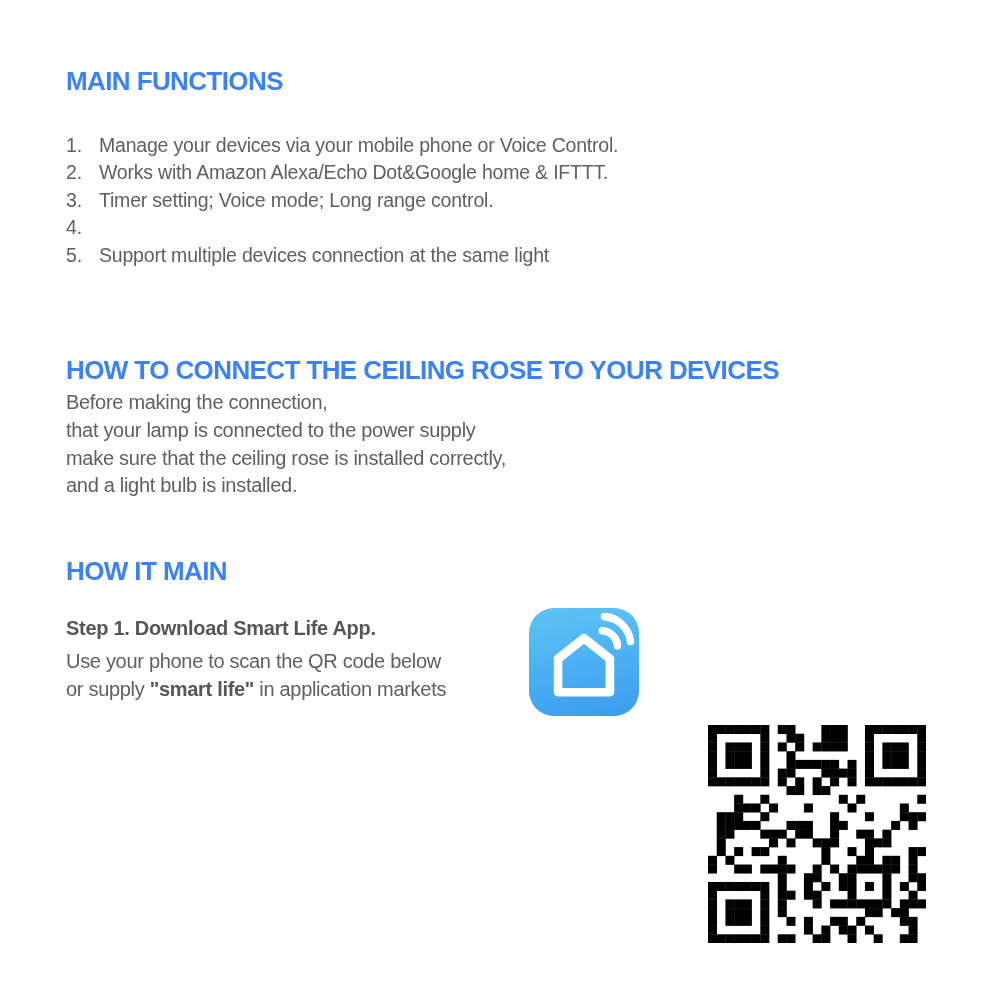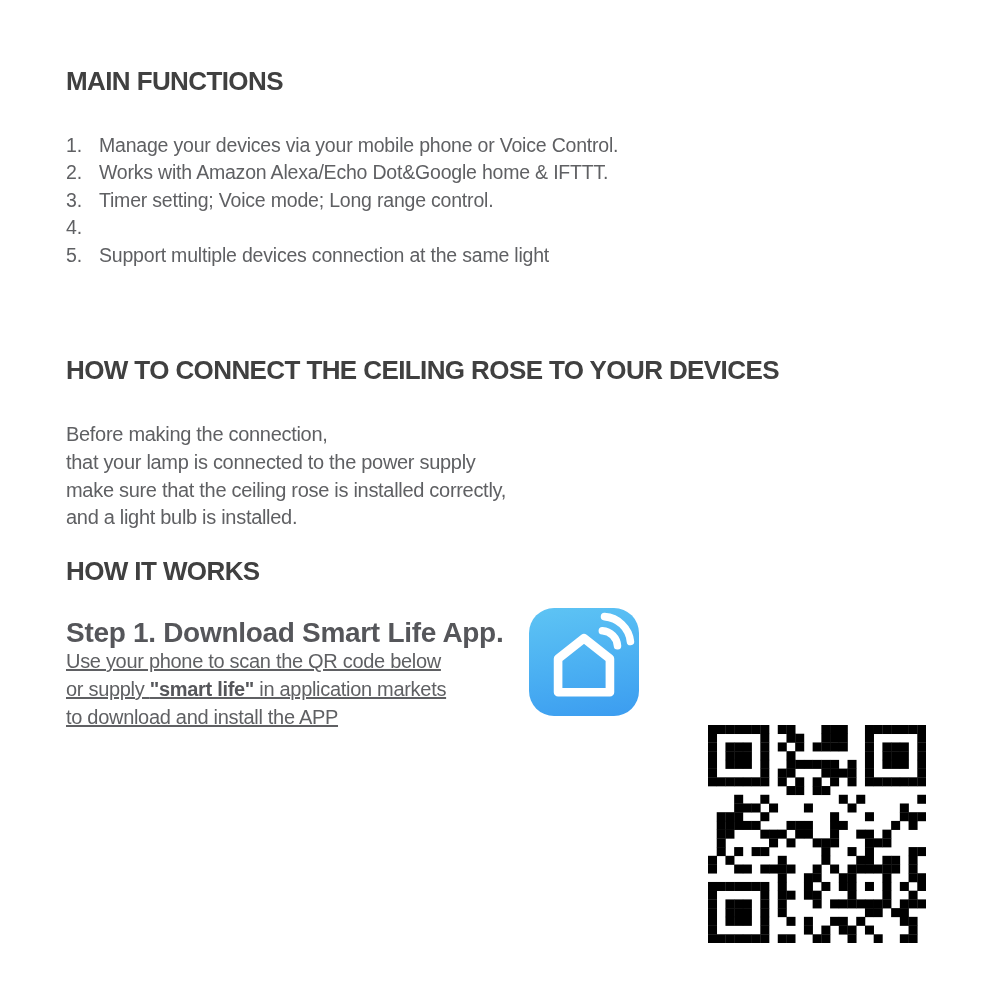--- a/index.html
+++ b/index.html
@@ -14,21 +14,21 @@
     height: 1000px;
     background: #ffffff;
     overflow: hidden;
   }
   .heading {
     position: absolute;
     left: 66px;
     margin: 0;
     font-size: 26px;
     font-weight: bold;
-    color: #404040;
+    color: #3b82f6;
     letter-spacing: -0.6px;
     white-space: nowrap;
   }
   .functions-list {
     position: absolute;
     left: 66px;
     top: 132px;
     margin: 0;
     padding: 0;
     list-style: none;
@@ -45,48 +45,46 @@
     display: inline-block;
     width: 33px;
     flex: 0 0 33px;
   }
   .para {
     position: absolute;
     left: 66px;
     color: #5f6063;
     font-size: 20px;
     letter-spacing: -0.3px;
-    margin-top: 32px;
   }
   .para div {
     line-height: 27.8px;
     white-space: nowrap;
   }
   .step-title {
     position: absolute;
     left: 66px;
     top: 617px;
-    font-size: 28px;
+    font-size: 20px;
     font-weight: bold;
     color: #55565a;
     letter-spacing: -0.3px;
     white-space: nowrap;
   }
   .step-lines {
     position: absolute;
     left: 66px;
     top: 647px;
     color: #5f6063;
     font-size: 20px;
     letter-spacing: -0.3px;
   }
   .step-lines div {
     line-height: 28px;
     white-space: nowrap;
-    text-decoration: underline;
   }
   .step-lines .bold {
     font-weight: bold;
     color: #55565a;
   }
   .app-icon {
     position: absolute;
     left: 529px;
     top: 608px;
     width: 110px;
@@ -141,28 +139,27 @@
 
   <h2 class="heading" style="top:355px">HOW TO CONNECT THE CEILING ROSE TO YOUR DEVICES</h2>
 
   <div class="para" style="top:389px">
     <div>Before making the connection,</div>
     <div>that your lamp is connected to the power supply</div>
     <div>make sure that the ceiling rose is installed correctly,</div>
     <div>and a light bulb is installed.</div>
   </div>
 
-  <h2 class="heading" style="top:556px">HOW IT WORKS</h2>
+  <h2 class="heading" style="top:556px">HOW IT MAIN</h2>
 
   <div class="step-title">Step 1. Download Smart Life App.</div>
 
   <div class="step-lines">
     <div>Use your phone to scan the QR code below</div>
     <div><span>or supply </span><span class="bold">"smart life"</span><span> in application markets</span></div>
-    <div>to download and install the APP</div>
   </div>
 
   <div class="app-icon">
     <svg viewBox="0 0 100 100">
       <path d="M 26 78 L 26 47 L 50 28 L 74 47 L 74 78 Z" fill="none" stroke="#ffffff" stroke-width="8" stroke-linejoin="round" stroke-linecap="round"></path>
       <path d="M 67 21 A 15 15 0 0 1 81 35" fill="none" stroke="#ffffff" stroke-width="7" stroke-linecap="round"></path>
       <path d="M 69 8 A 26 26 0 0 1 93 31" fill="none" stroke="#ffffff" stroke-width="7" stroke-linecap="round"></path>
     </svg>
   </div>
 

